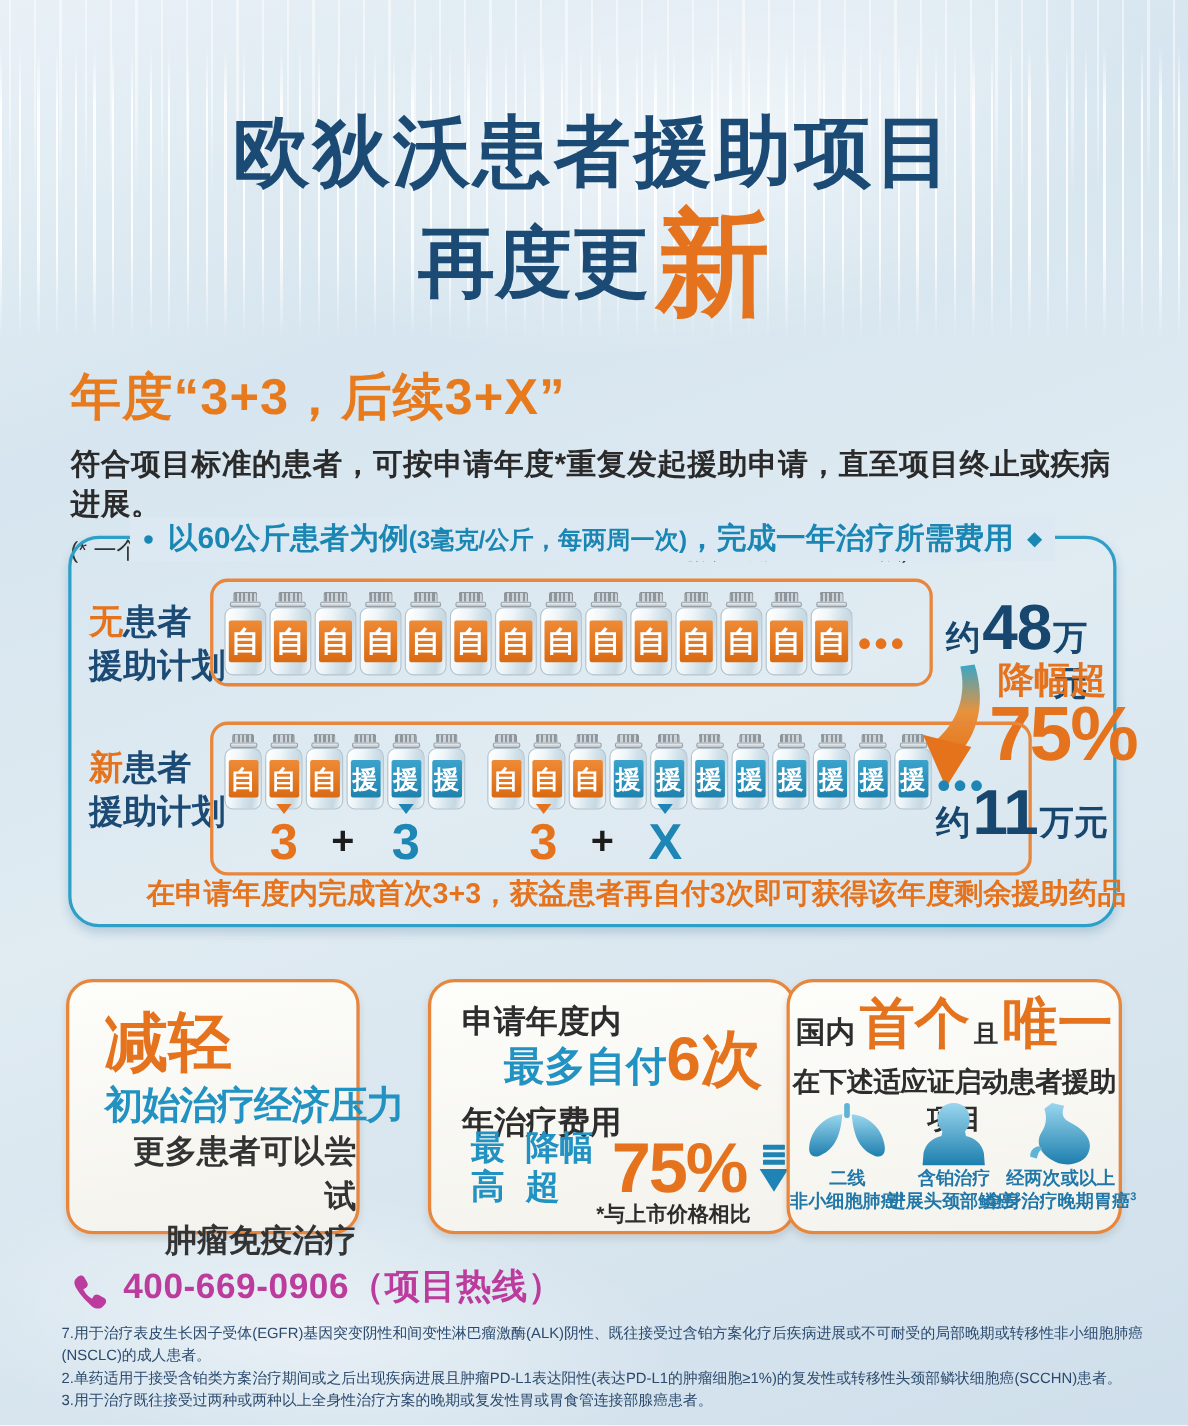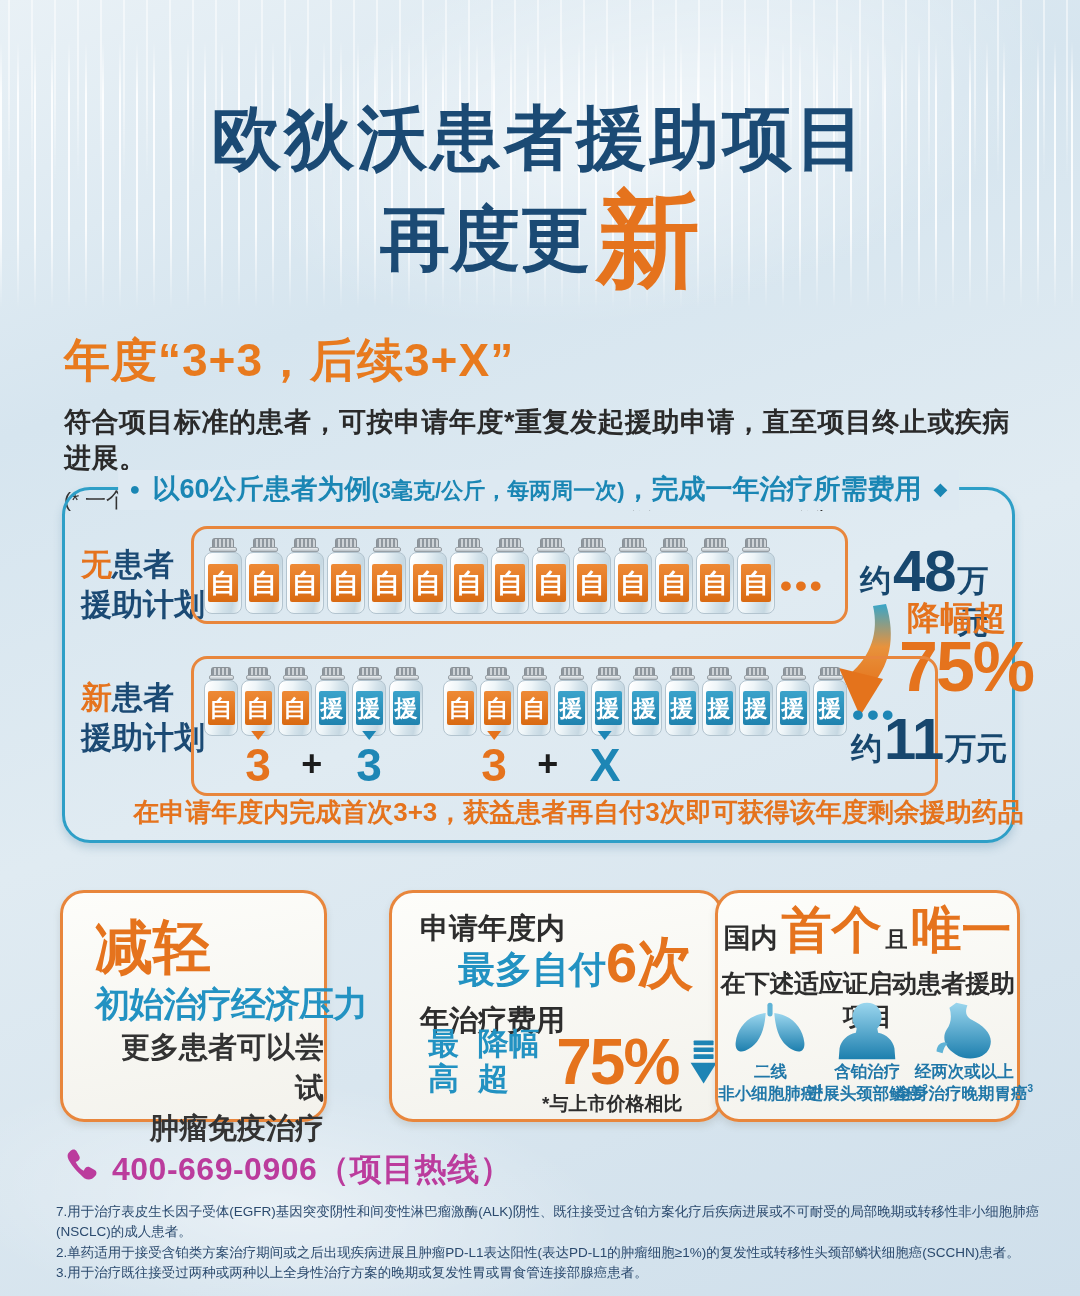--- a/index.html
+++ b/index.html
@@ -111,21 +111,21 @@
   .c3-line1 .big{ font-size:50px; color:#e5731d; font-weight:bold; line-height:1; }
   .c3-sub{ position:absolute; top:74px; width:100%; text-align:center; font-size:25px; color:#2d2d2d; font-weight:bold; letter-spacing:-.5px; }
   .c3-icons{ position:absolute; top:106px; left:4px; right:4px; display:flex; }
   .ind{ width:33.3%; display:flex; flex-direction:column; align-items:center; }
   .ind .icn{ height:62px; display:flex; align-items:flex-end; }
   .ind svg{ height:60px; width:80px; }
   .ind .l{ font-size:16.5px; color:#2077a8; font-weight:bold; line-height:1.3; text-align:center; white-space:nowrap; }
   .ind sup{ font-size:10px; }
 
   .footer{ position:absolute; top:1148px; left:0; width:100%; height:48px; z-index:2; }
-  .f-item{ position:absolute; display:flex; align-items:flex-start; gap:14px; }
+  .f-item{ position:absolute; display:flex; align-items:flex-end; gap:14px; }
   #f-phone{ left:64px; } #f-web{ left:482px; }
   .f-text{ font-size:32px; font-weight:bold; color:#bb3c9d; letter-spacing:.5px; }
 
   .disclaimer{ position:absolute; left:56px; top:1202px; width:990px; color:#2b4a6e; font-size:13.5px; line-height:1.5; z-index:2; }
 </style>
 </head>
 <body>
 
 <svg width="0" height="0" style="position:absolute">
   <defs>

